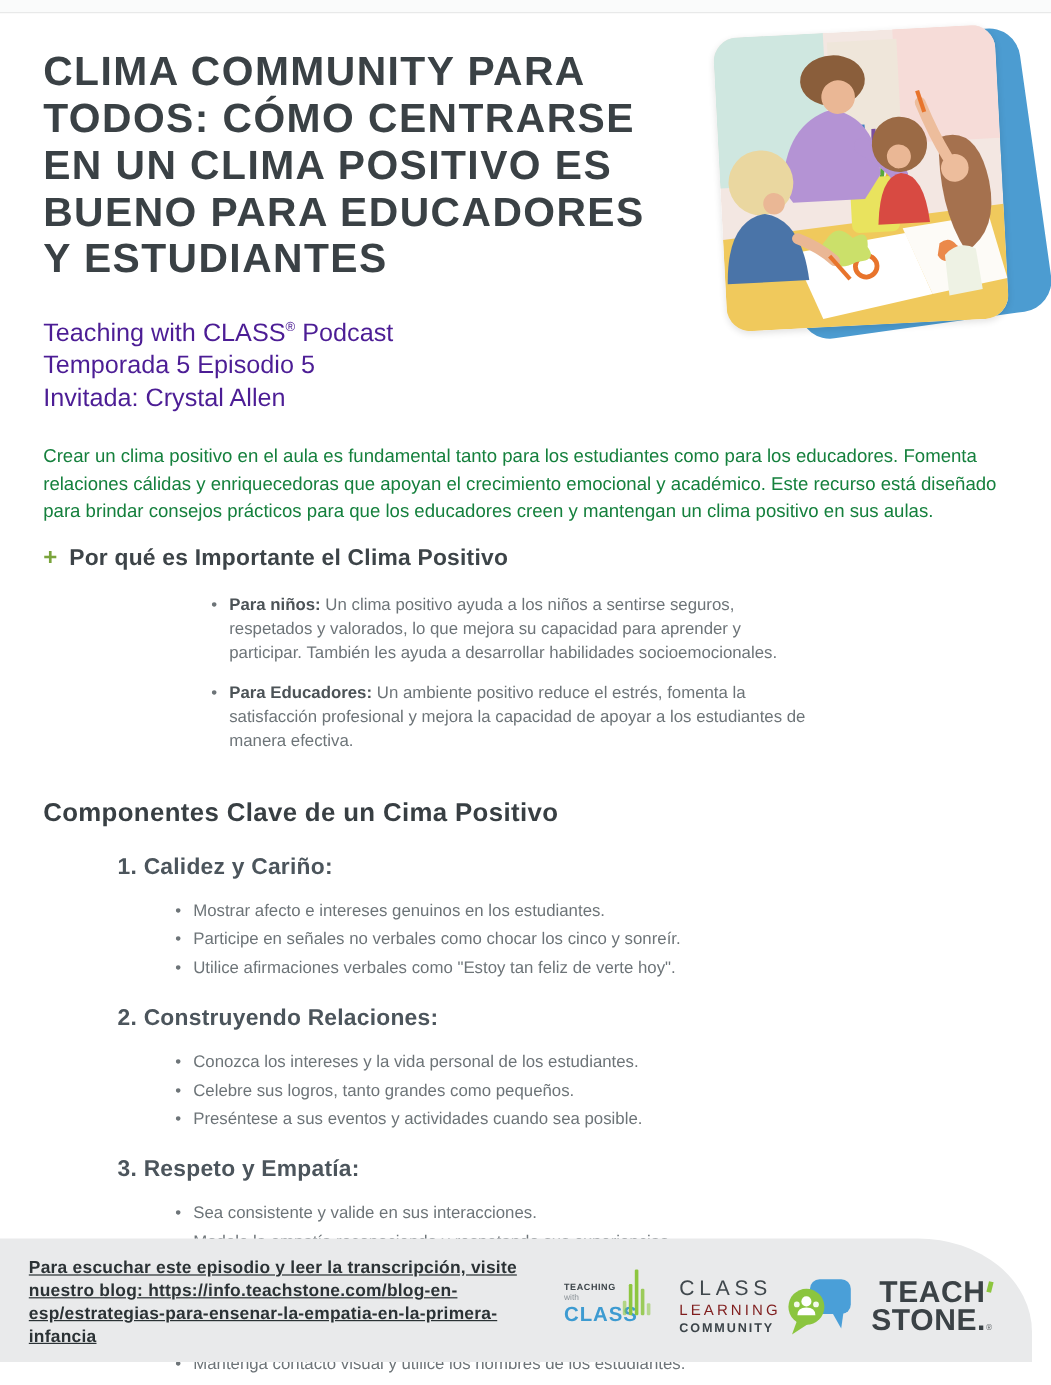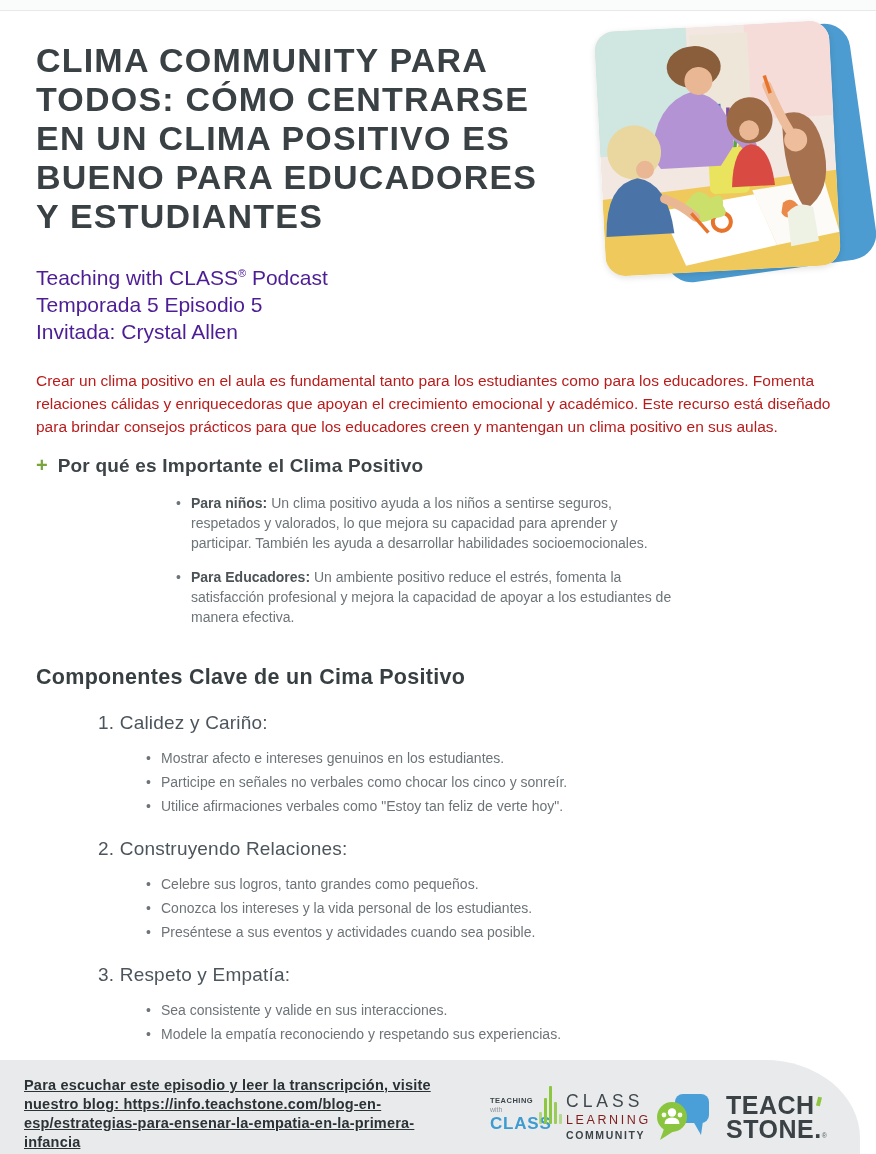--- a/index.html
+++ b/index.html
@@ -18,67 +18,67 @@
   
   .photo-wrap{position:absolute;top:4px;right:8px;width:268px;height:292px;}
   .blue-shape{position:absolute;left:52px;top:30px;width:212px;height:238px;
               background:#4c9cd1;border-radius:26px;transform:rotate(-8deg);}
   .photo-frame{position:absolute;left:0;top:22px;width:235px;height:245px;
                transform:rotate(-3deg);border-radius:20px;overflow:hidden;
                box-shadow:0 2px 6px rgba(0,0,0,.12);}
   .photo-frame svg{display:block;}
 
   
-  .intro{margin-top:24px;width:795px;color:#b91c1c;font-size:15.5px;line-height:23px;}
+  .intro{margin-top:24px;width:795px;color:#15803d;font-size:15.5px;line-height:23px;}
 
   
   .importance-head{margin-top:16px;display:flex;align-items:baseline;}
   .plus{color:#7aa43c;font-weight:700;font-size:20px;margin-right:10px;}
   .imp-title{color:#3d4448;font-weight:700;font-size:19px;letter-spacing:0.2px;}
   .imp-bullets{margin:16px 0 14px 140px;width:505px;}
   .bullet-item{position:relative;padding-left:15px;color:#6d7478;font-size:14px;
                line-height:20px;margin-bottom:14px;}
   .bullet-item::before{content:"•";position:absolute;left:0;top:0;color:#6d7478;}
   .lead{font-weight:700;color:#4c5357;}
 
   
   .comp-title{margin-top:38px;color:#383f43;font-weight:700;font-size:21.5px;letter-spacing:0.3px;}
   .section{margin-left:62px;}
-  .section-title{margin-top:22px;color:#4c555c;font-size:19px;font-weight:400;letter-spacing:0.2px;}
+  .section-title{margin-top:22px;color:#4c555c;font-size:19px;font-weight:700;letter-spacing:0.2px;}
   .section-bullets{margin:14px 0 0 48px;width:560px;}
   .section-bullets .bullet-item{margin-bottom:4px;}
 
   
-  .footer{position:absolute;left:0;bottom:0;width:876px;height:94px;}
+  .footer{position:absolute;left:0;bottom:0;width:876px;height:122px;}
   .footer-bg{position:absolute;left:0;top:0;width:860px;height:103px;background:#e9eaeb;
              border-top-right-radius:95px 78px;}
   .footer-link{position:absolute;left:24px;top:16px;width:438px;color:#2b3235;
                font-size:14.5px;line-height:19px;font-weight:700;text-decoration:underline;
                letter-spacing:0.2px;}
   
-  .logo-twc{position:absolute;left:490px;top:36px;width:78px;}
+  .logo-twc{position:absolute;left:470px;top:36px;width:78px;}
   .twc-teaching{color:#3c4449;font-weight:700;font-size:7.5px;letter-spacing:0.5px;}
   .twc-with{color:#8d9499;font-size:7px;margin-top:1px;}
   .twc-class{color:#3d9bd1;font-weight:700;font-size:17px;letter-spacing:0.8px;margin-top:1px;}
   .twc-bars{position:absolute;right:6px;top:-10px;display:flex;align-items:flex-end;gap:2px;}
   .twc-bars span{display:inline-block;width:3px;background:#8dc63f;border-radius:1px;}
   .twc-bars span:nth-child(1){height:12px;opacity:.6;}
   .twc-bars span:nth-child(2){height:26px;}
   .twc-bars span:nth-child(3){height:38px;}
   .twc-bars span:nth-child(4){height:22px;opacity:.85;}
   .twc-bars span:nth-child(5){height:10px;opacity:.55;}
   
   .logo-clc{position:absolute;left:566px;top:30px;display:flex;align-items:center;}
   .clc-class{color:#40484d;font-size:17.5px;letter-spacing:4px;}
   .clc-learning{color:#7f1d1d;font-size:12.5px;letter-spacing:2.6px;margin-top:1px;}
   .clc-community{color:#3c4449;font-weight:700;font-size:10.5px;letter-spacing:1.6px;margin-top:2px;}
   .clc-icon{margin-left:4px;margin-top:2px;}
   
   .logo-ts{position:absolute;left:726px;top:34px;color:#3b4246;font-weight:700;
-           font-size:25px;line-height:22px;letter-spacing:0.5px;}
+           font-size:25px;line-height:22px;letter-spacing:0.5px;text-align:right;}
   .ts-tick{display:inline-block;width:4px;height:9px;background:#8dc63f;
            transform:rotate(14deg);margin-left:2px;margin-bottom:12px;vertical-align:middle;}
   .ts-reg{font-size:7px;font-weight:400;vertical-align:baseline;color:#5b6165;}
 </style>
 </head>
 <body>
 
 <div class="top-strip"></div>
 
 <div class="photo-wrap">
@@ -166,22 +166,22 @@
     <div class="section-bullets">
       <div class="bullet-item">Mostrar afecto e intereses genuinos en los estudiantes.</div>
       <div class="bullet-item">Participe en señales no verbales como chocar los cinco y sonreír.</div>
       <div class="bullet-item">Utilice afirmaciones verbales como "Estoy tan feliz de verte hoy".</div>
     </div>
   </div>
 
   <div class="section">
     <div class="section-title">2. Construyendo Relaciones:</div>
     <div class="section-bullets">
+      <div class="bullet-item">Conozca los intereses y la vida personal de los estudiantes.</div>
       <div class="bullet-item">Celebre sus logros, tanto grandes como pequeños.</div>
-      <div class="bullet-item">Conozca los intereses y la vida personal de los estudiantes.</div>
       <div class="bullet-item">Preséntese a sus eventos y actividades cuando sea posible.</div>
     </div>
   </div>
 
   <div class="section">
     <div class="section-title">3. Respeto y Empatía:</div>
     <div class="section-bullets">
       <div class="bullet-item">Sea consistente y valide en sus interacciones.</div>
       <div class="bullet-item">Modele la empatía reconociendo y respetando sus experiencias.</div>
     </div>

